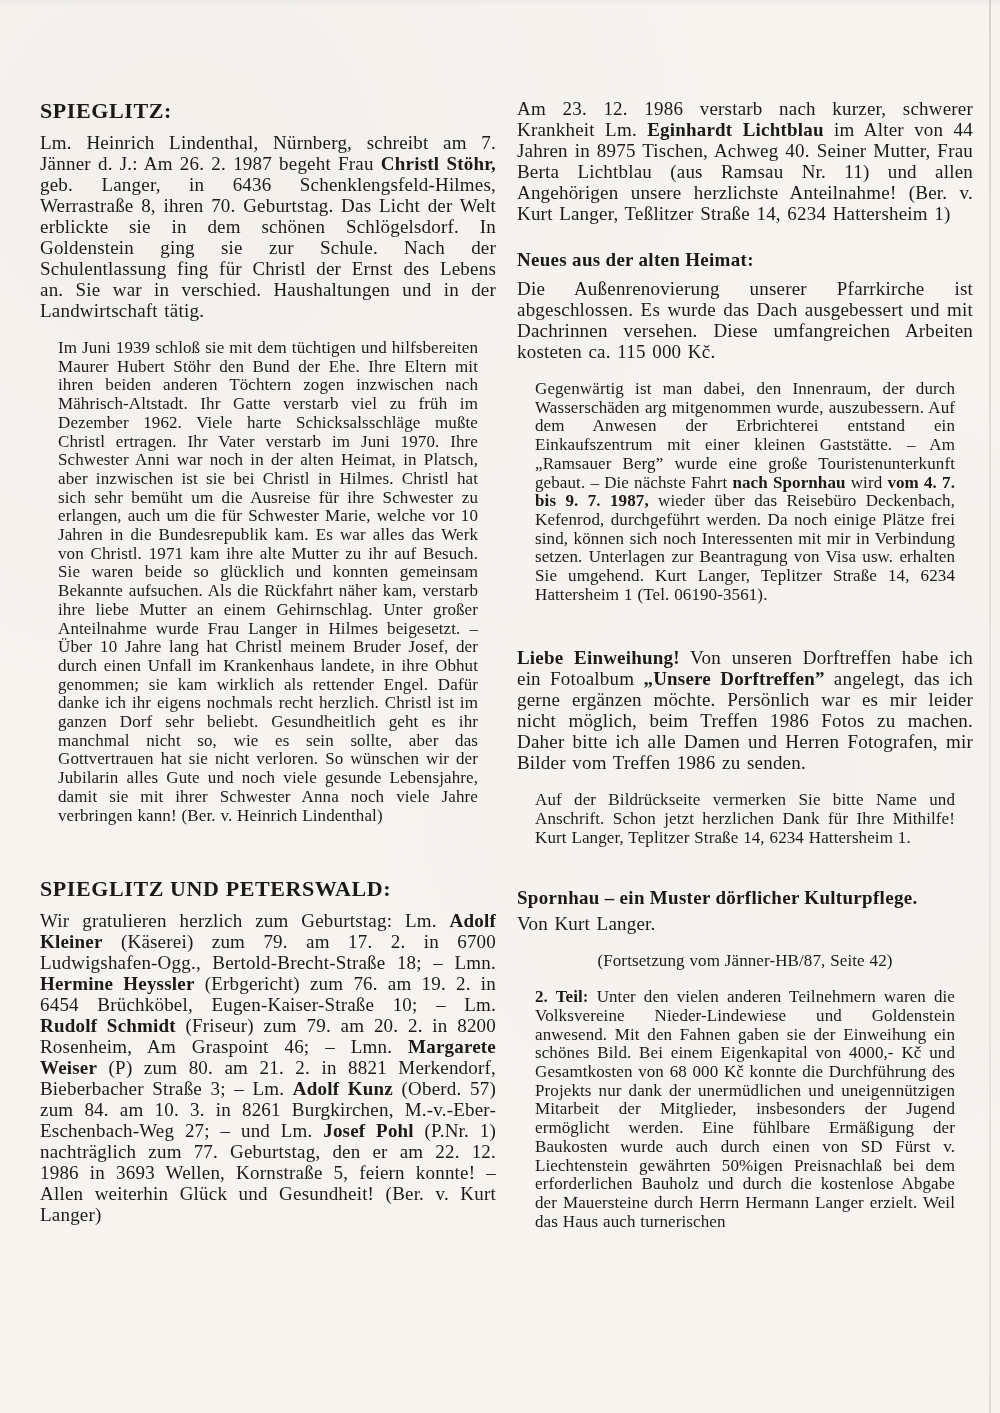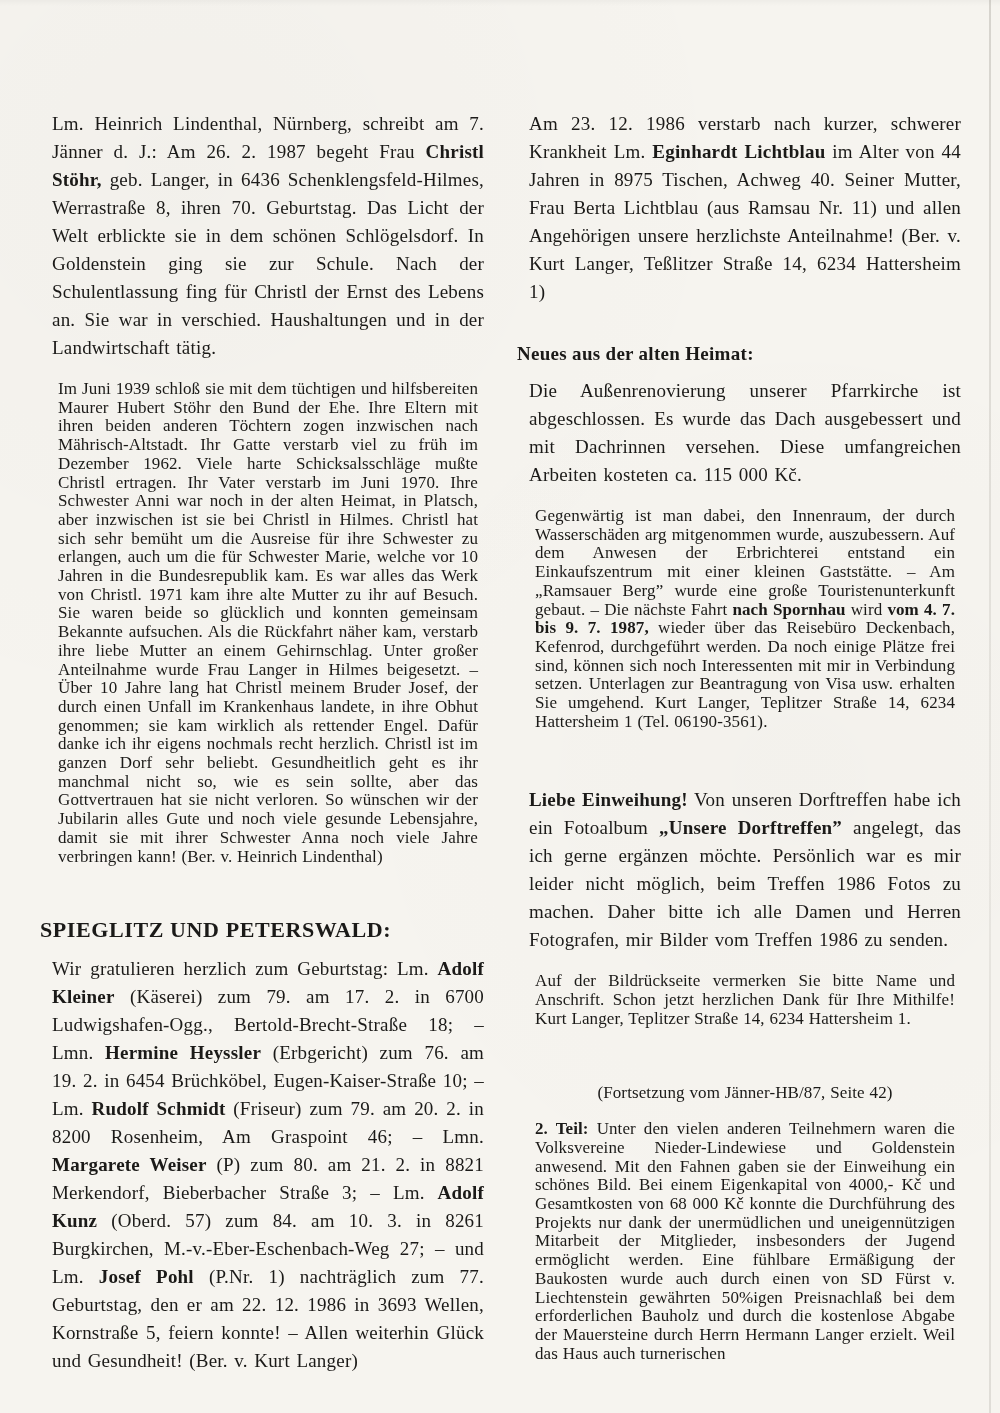--- a/index.html
+++ b/index.html
@@ -64,24 +64,24 @@
     text-align: left;
   }
   .sub-heading.justified {
     text-align: justify;
     text-align-last: left;
     line-height: 26px;
     margin-bottom: 2px;
   }
   .body-n {
     font-size: 19px;
-    line-height: 28px;
+    line-height: 21px;
     letter-spacing: 0.2px;
     word-spacing: 1.6px;
-    margin: 12px;
+    margin: 0;
   }
   .body-s {
     font-size: 17px;
     line-height: 18.7px;
     letter-spacing: 0.1px;
     word-spacing: 0.5px;
     margin: 18px;
   }
   .gap-lg { height: 33px; }
   .gap-md { height: 25px; }
@@ -95,20 +95,21 @@
 </style>
 </head>
 <body style="background: rgb(246, 244, 239); color: rgb(27, 26, 24);">
 
 <div class="scan-noise"></div>
 <div class="scan-edge-right"></div>
 
 <div class="page">
 
   <div class="col">
+    <h2 class="sec-heading">SPIEGLITZ:</h2>
     <p class="body-n runs"><span>Lm. Heinrich Lindenthal, Nürnberg, schreibt am 7. Jänner d. J.: Am 26. 2. 1987 begeht Frau </span><span class="b">Christl Stöhr,</span><span> geb. Langer, in 6436 Schenklengsfeld-Hilmes, Werrastraße 8, ihren 70. Geburtstag. Das Licht der Welt erblickte sie in dem schönen Schlögelsdorf. In Goldenstein ging sie zur Schule. Nach der Schulentlassung fing für Christl der Ernst des Lebens an. Sie war in verschied. Haushaltungen und in der Landwirtschaft tätig.</span></p>
     <p class="body-s">Im Juni 1939 schloß sie mit dem tüchtigen und hilfsbereiten Maurer Hubert Stöhr den Bund der Ehe. Ihre Eltern mit ihren beiden anderen Töchtern zogen inzwischen nach Mährisch-Altstadt. Ihr Gatte verstarb viel zu früh im Dezember 1962. Viele harte Schicksalsschläge mußte Christl ertragen. Ihr Vater verstarb im Juni 1970. Ihre Schwester Anni war noch in der alten Heimat, in Platsch, aber inzwischen ist sie bei Christl in Hilmes. Christl hat sich sehr bemüht um die Ausreise für ihre Schwester zu erlangen, auch um die für Schwester Marie, welche vor 10 Jahren in die Bundesrepublik kam. Es war alles das Werk von Christl. 1971 kam ihre alte Mutter zu ihr auf Besuch. Sie waren beide so glücklich und konnten gemeinsam Bekannte aufsuchen. Als die Rückfahrt näher kam, verstarb ihre liebe Mutter an einem Gehirnschlag. Unter großer Anteilnahme wurde Frau Langer in Hilmes beigesetzt. – Über 10 Jahre lang hat Christl meinem Bruder Josef, der durch einen Unfall im Krankenhaus landete, in ihre Obhut genommen; sie kam wirklich als rettender Engel. Dafür danke ich ihr eigens nochmals recht herzlich. Christl ist im ganzen Dorf sehr beliebt. Gesundheitlich geht es ihr manchmal nicht so, wie es sein sollte, aber das Gottvertrauen hat sie nicht verloren. So wünschen wir der Jubilarin alles Gute und noch viele gesunde Lebensjahre, damit sie mit ihrer Schwester Anna noch viele Jahre verbringen kann! (Ber. v. Heinrich Lindenthal)</p>
 
     <div class="gap-lg"></div>
 
     <h2 class="sec-heading">SPIEGLITZ UND PETERSWALD:</h2>
     <p class="body-n runs"><span>Wir gratulieren herzlich zum Geburtstag: Lm. </span><span class="b">Adolf Kleiner</span><span> (Käserei) zum 79. am 17. 2. in 6700 Ludwigshafen-Ogg., Bertold-Brecht-Straße 18; – Lmn. </span><span class="b">Hermine Heyssler</span><span> (Erbgericht) zum 76. am 19. 2. in 6454 Brüchköbel, Eugen-Kaiser-Straße 10; – Lm. </span><span class="b">Rudolf Schmidt</span><span> (Friseur) zum 79. am 20. 2. in 8200 Rosenheim, Am Graspoint 46; – Lmn. </span><span class="b">Margarete Weiser</span><span> (P) zum 80. am 21. 2. in 8821 Merkendorf, Bieberbacher Straße 3; – Lm. </span><span class="b">Adolf Kunz</span><span> (Oberd. 57) zum 84. am 10. 3. in 8261 Burgkirchen, M.-v.-Eber-Eschenbach-Weg 27; – und Lm. </span><span class="b">Josef Pohl</span><span> (P.Nr. 1) nachträglich zum 77. Geburtstag, den er am 22. 12. 1986 in 3693 Wellen, Kornstraße 5, feiern konnte! – Allen weiterhin Glück und Gesundheit! (Ber. v. Kurt Langer)</span></p>
 
   </div>
 
@@ -121,17 +122,19 @@
     <p class="body-n">Die Außenrenovierung unserer Pfarrkirche ist abgeschlossen. Es wurde das Dach ausgebessert und mit Dachrinnen versehen. Diese umfangreichen Arbeiten kosteten ca. 115 000 Kč.</p>
     <p class="body-s runs"><span>Gegenwärtig ist man dabei, den Innenraum, der durch Wasserschäden arg mitgenommen wurde, auszubessern. Auf dem Anwesen der Erbrichterei entstand ein Einkaufszentrum mit einer kleinen Gaststätte. – Am „Ramsauer Berg” wurde eine große Touristenunterkunft gebaut. – Die nächste Fahrt </span><span class="b">nach Spornhau</span><span> wird </span><span class="b">vom 4. 7. bis 9. 7. 1987,</span><span> wieder über das Reisebüro Deckenbach, Kefenrod, durchgeführt werden. Da noch einige Plätze frei sind, können sich noch Interessenten mit mir in Verbindung setzen. Unterlagen zur Beantragung von Visa usw. erhalten Sie umgehend. Kurt Langer, Teplitzer Straße 14, 6234 Hattersheim 1 (Tel. 06190-3561).</span></p>
 
     <div class="gap-md"></div>
 
     <p class="body-n runs"><span class="b">Liebe Einweihung!</span><span> Von unseren Dorftreffen habe ich ein Fotoalbum </span><span class="b">„Unsere Dorftreffen”</span><span> angelegt, das ich gerne ergänzen möchte. Persönlich war es mir leider nicht möglich, beim Treffen 1986 Fotos zu machen. Daher bitte ich alle Damen und Herren Fotografen, mir Bilder vom Treffen 1986 zu senden.</span></p>
     <p class="body-s">Auf der Bildrückseite vermerken Sie bitte Name und Anschrift. Schon jetzt herzlichen Dank für Ihre Mithilfe! Kurt Langer, Teplitzer Straße 14, 6234 Hattersheim 1.</p>
 
     <div class="gap-sm"></div>
 
+    <h3 class="sub-heading justified">Spornhau – ein Muster dörflicher Kulturpflege.</h3>
+    <p class="body-n" style="text-align:left;">Von Kurt Langer.</p>
     <p class="body-s" style="text-align:center;">(Fortsetzung vom Jänner-HB/87, Seite 42)</p>
     <p class="body-s runs"><span class="b">2. Teil:</span><span> Unter den vielen anderen Teilnehmern waren die Volksvereine Nieder-Lindewiese und Goldenstein anwesend. Mit den Fahnen gaben sie der Einweihung ein schönes Bild. Bei einem Eigenkapital von 4000,- Kč und Gesamtkosten von 68 000 Kč konnte die Durchführung des Projekts nur dank der unermüdlichen und uneigennützigen Mitarbeit der Mitglieder, insbesonders der Jugend ermöglicht werden. Eine fühlbare Ermäßigung der Baukosten wurde auch durch einen von SD Fürst v. Liechtenstein gewährten 50%igen Preisnachlaß bei dem erforderlichen Bauholz und durch die kostenlose Abgabe der Mauersteine durch Herrn Hermann Langer erzielt. Weil das Haus auch turnerischen</span></p>
   </div>
 
 </div>
 
 </body></html>

